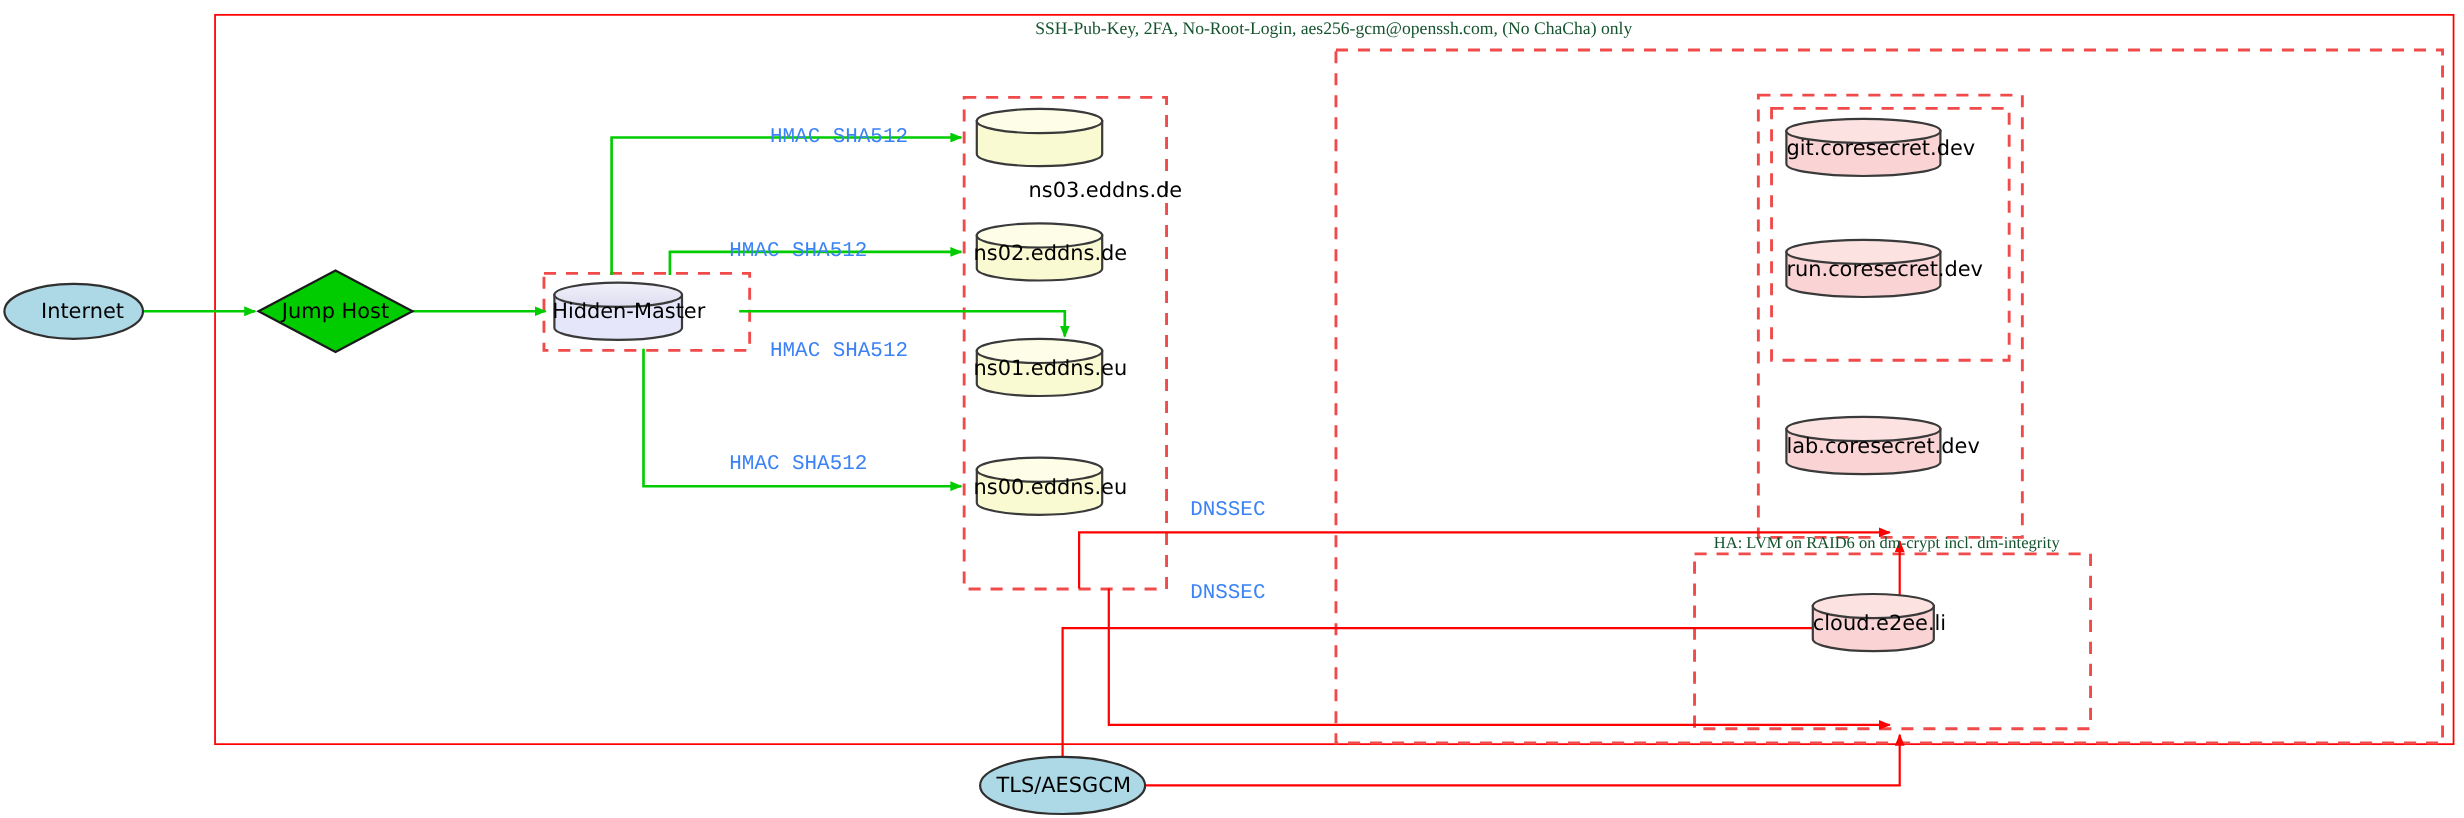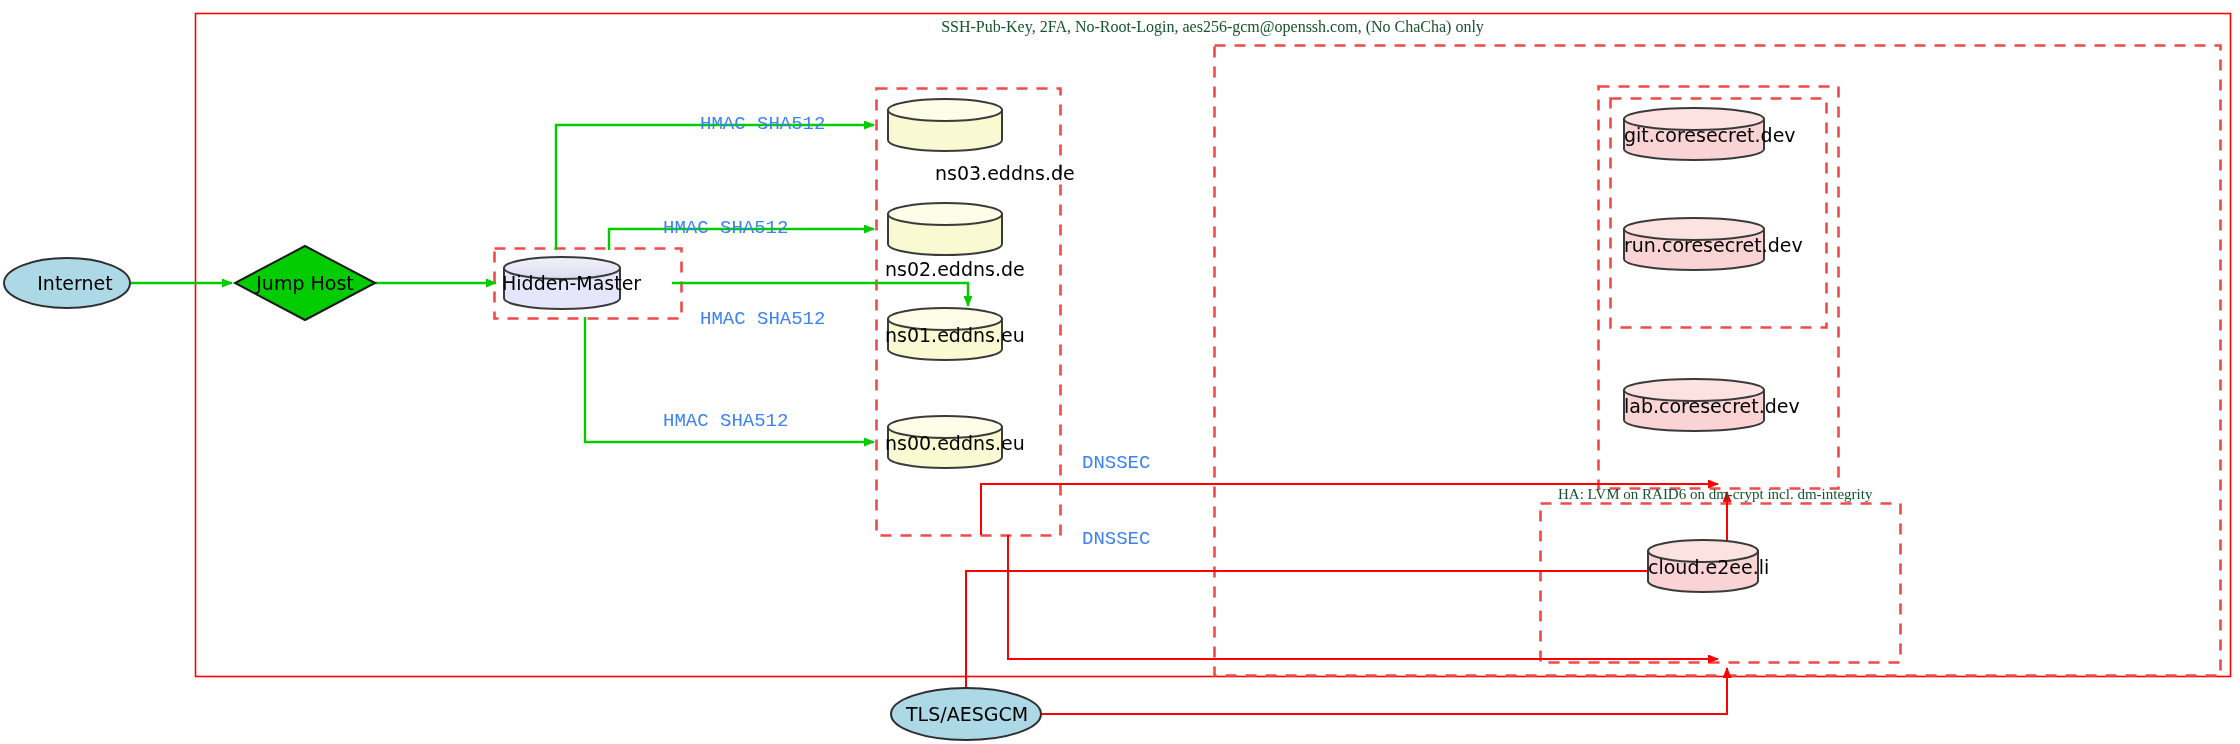--- a/index.html
+++ b/index.html
@@ -163,21 +163,21 @@
   <div class="cluster-label" style="left:1558px; top:486px;">HA: LVM on RAID6 on dm-crypt incl. dm-integrity</div>
 
   <div class="node-label" style="left:7px; top:272px; width:136px;">Internet</div>
 
   <div class="node-label" style="left:245px; top:272px; width:120px;">Jump Host</div>
 
   <div class="node-label" style="left:502px; top:272px; width:120px;">Hidden-Master</div>
 
   <div class="node-label" style="left:935px; top:115px; width:120px;margin-top:47px;">ns03.eddns.de</div>
 
-  <div class="node-label" style="left:885px; top:219px; width:120px;margin-top:39px;">ns02.eddns.de</div>
+  <div class="node-label" style="left:885px; top:219px; width:120px;">ns02.eddns.de</div>
 
   <div class="node-label" style="left:885px; top:324px; width:120px;">ns01.eddns.eu</div>
 
   <div class="node-label" style="left:885px; top:432px; width:120px;">ns00.eddns.eu</div>
 
   <div class="node-label" style="left:1624px; top:124px; width:128px;">git.coresecret.dev</div>
 
   <div class="node-label" style="left:1624px; top:234px; width:140px;">run.coresecret.dev</div>
 
   <div class="node-label" style="left:1624px; top:395px; width:168px;">lab.coresecret.dev</div>

